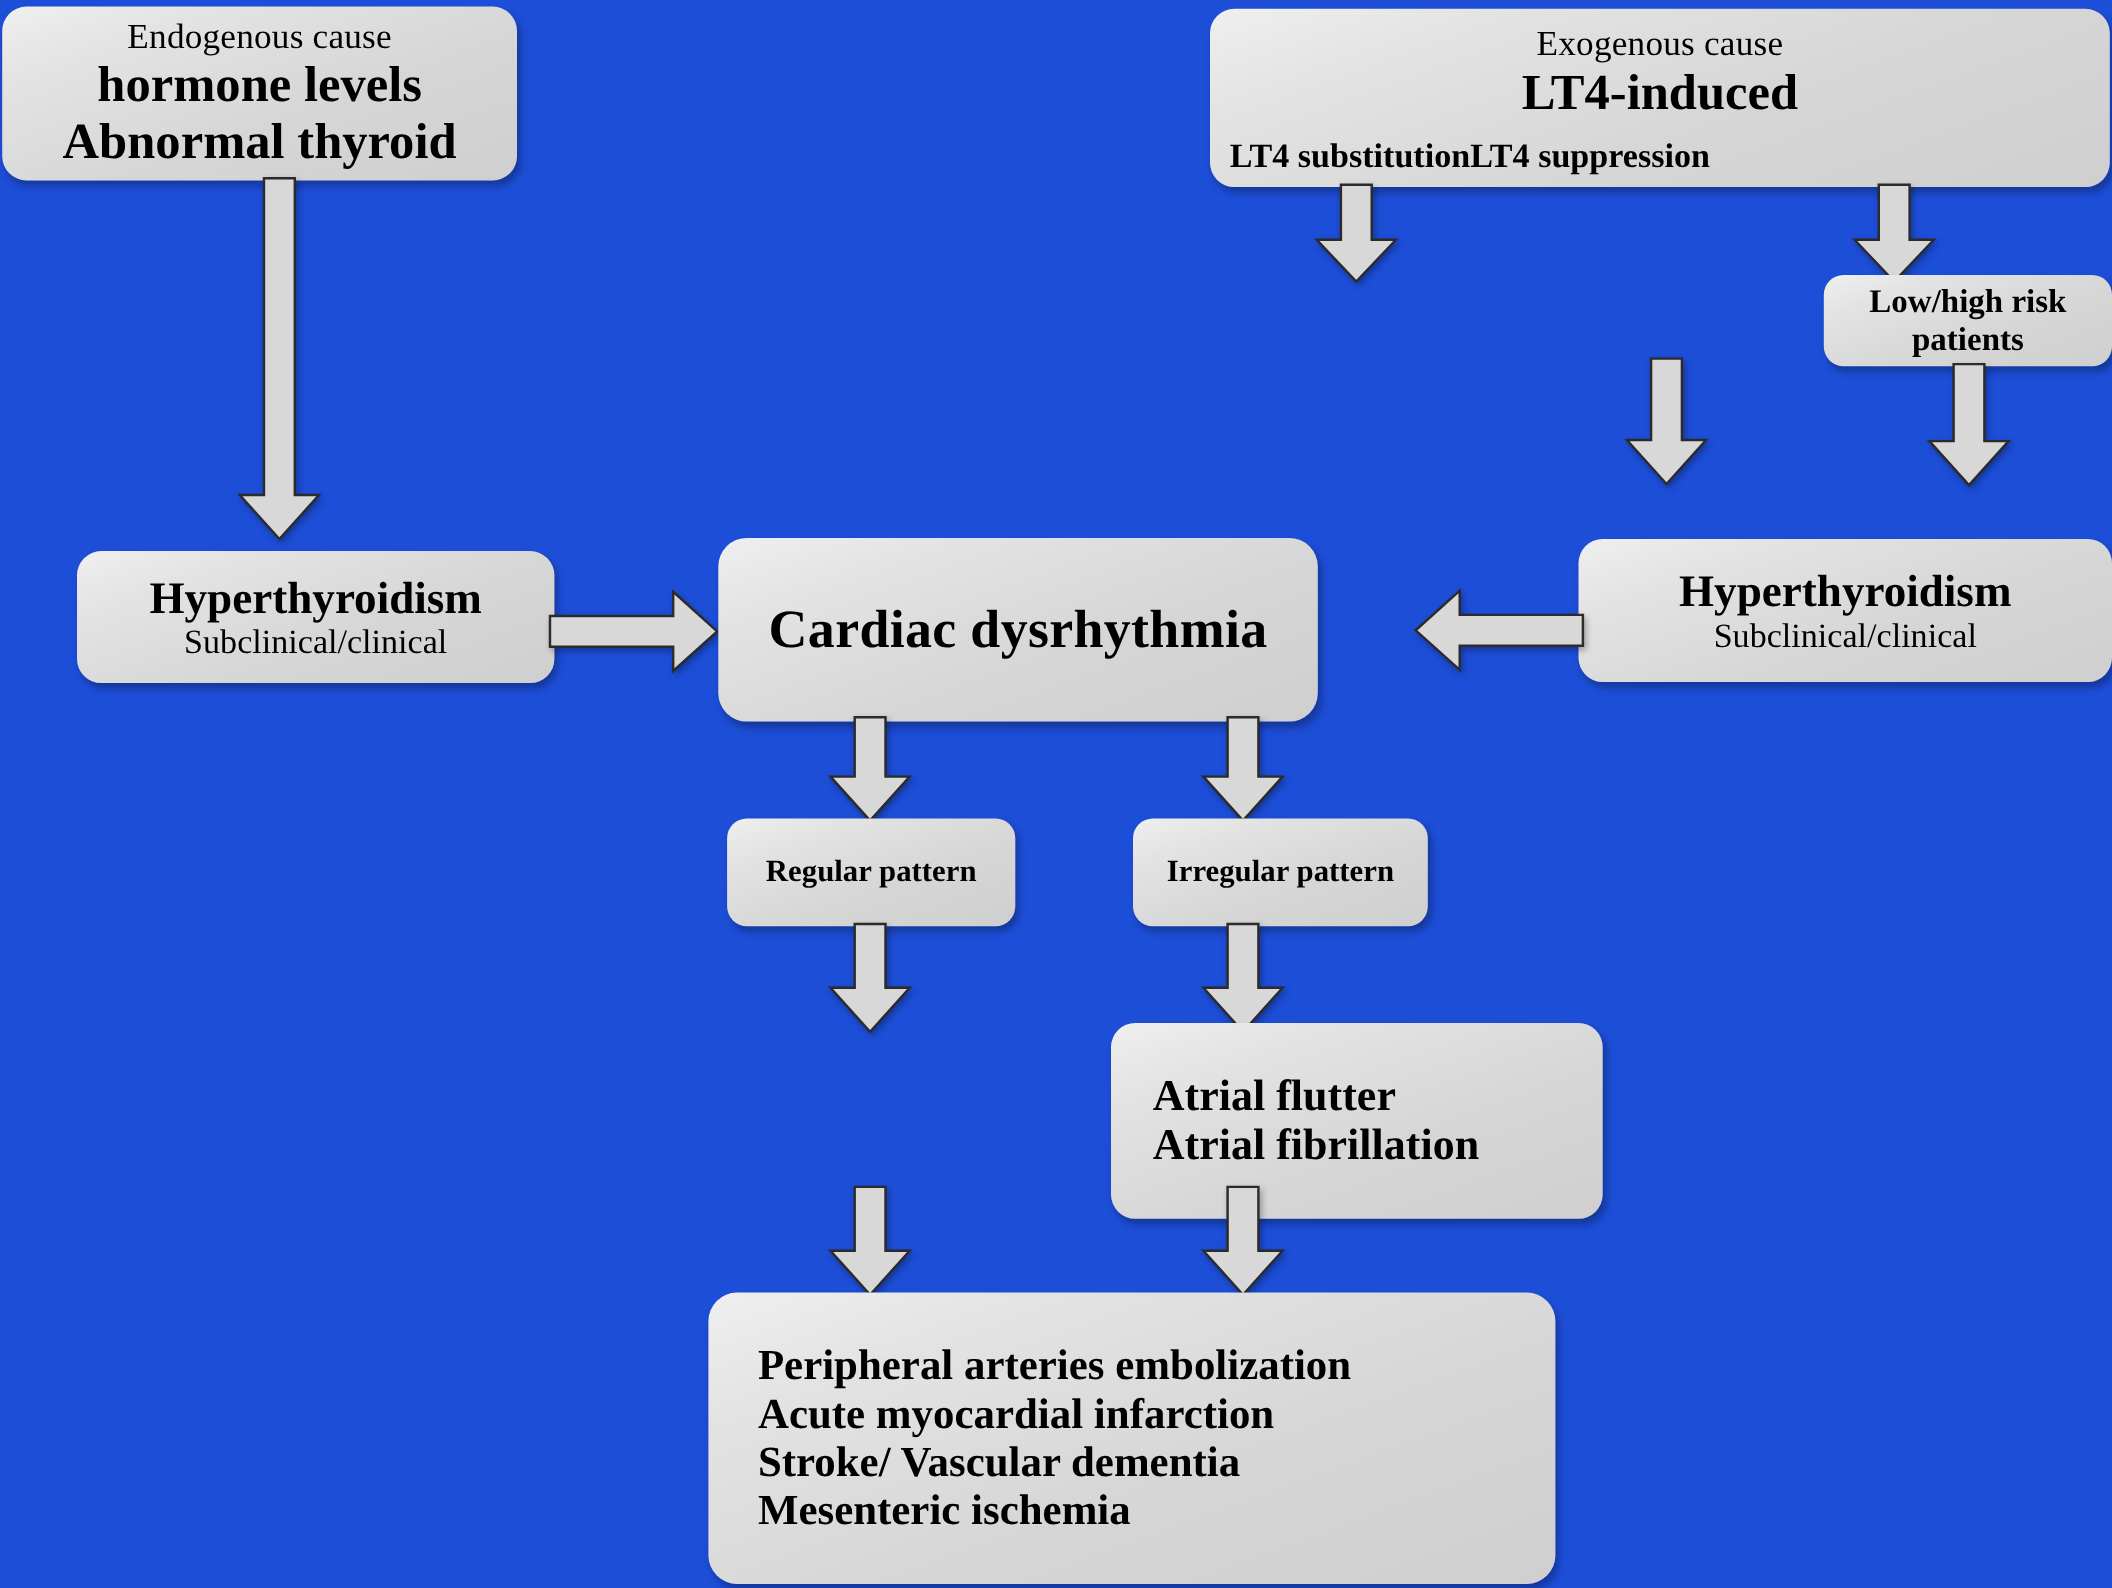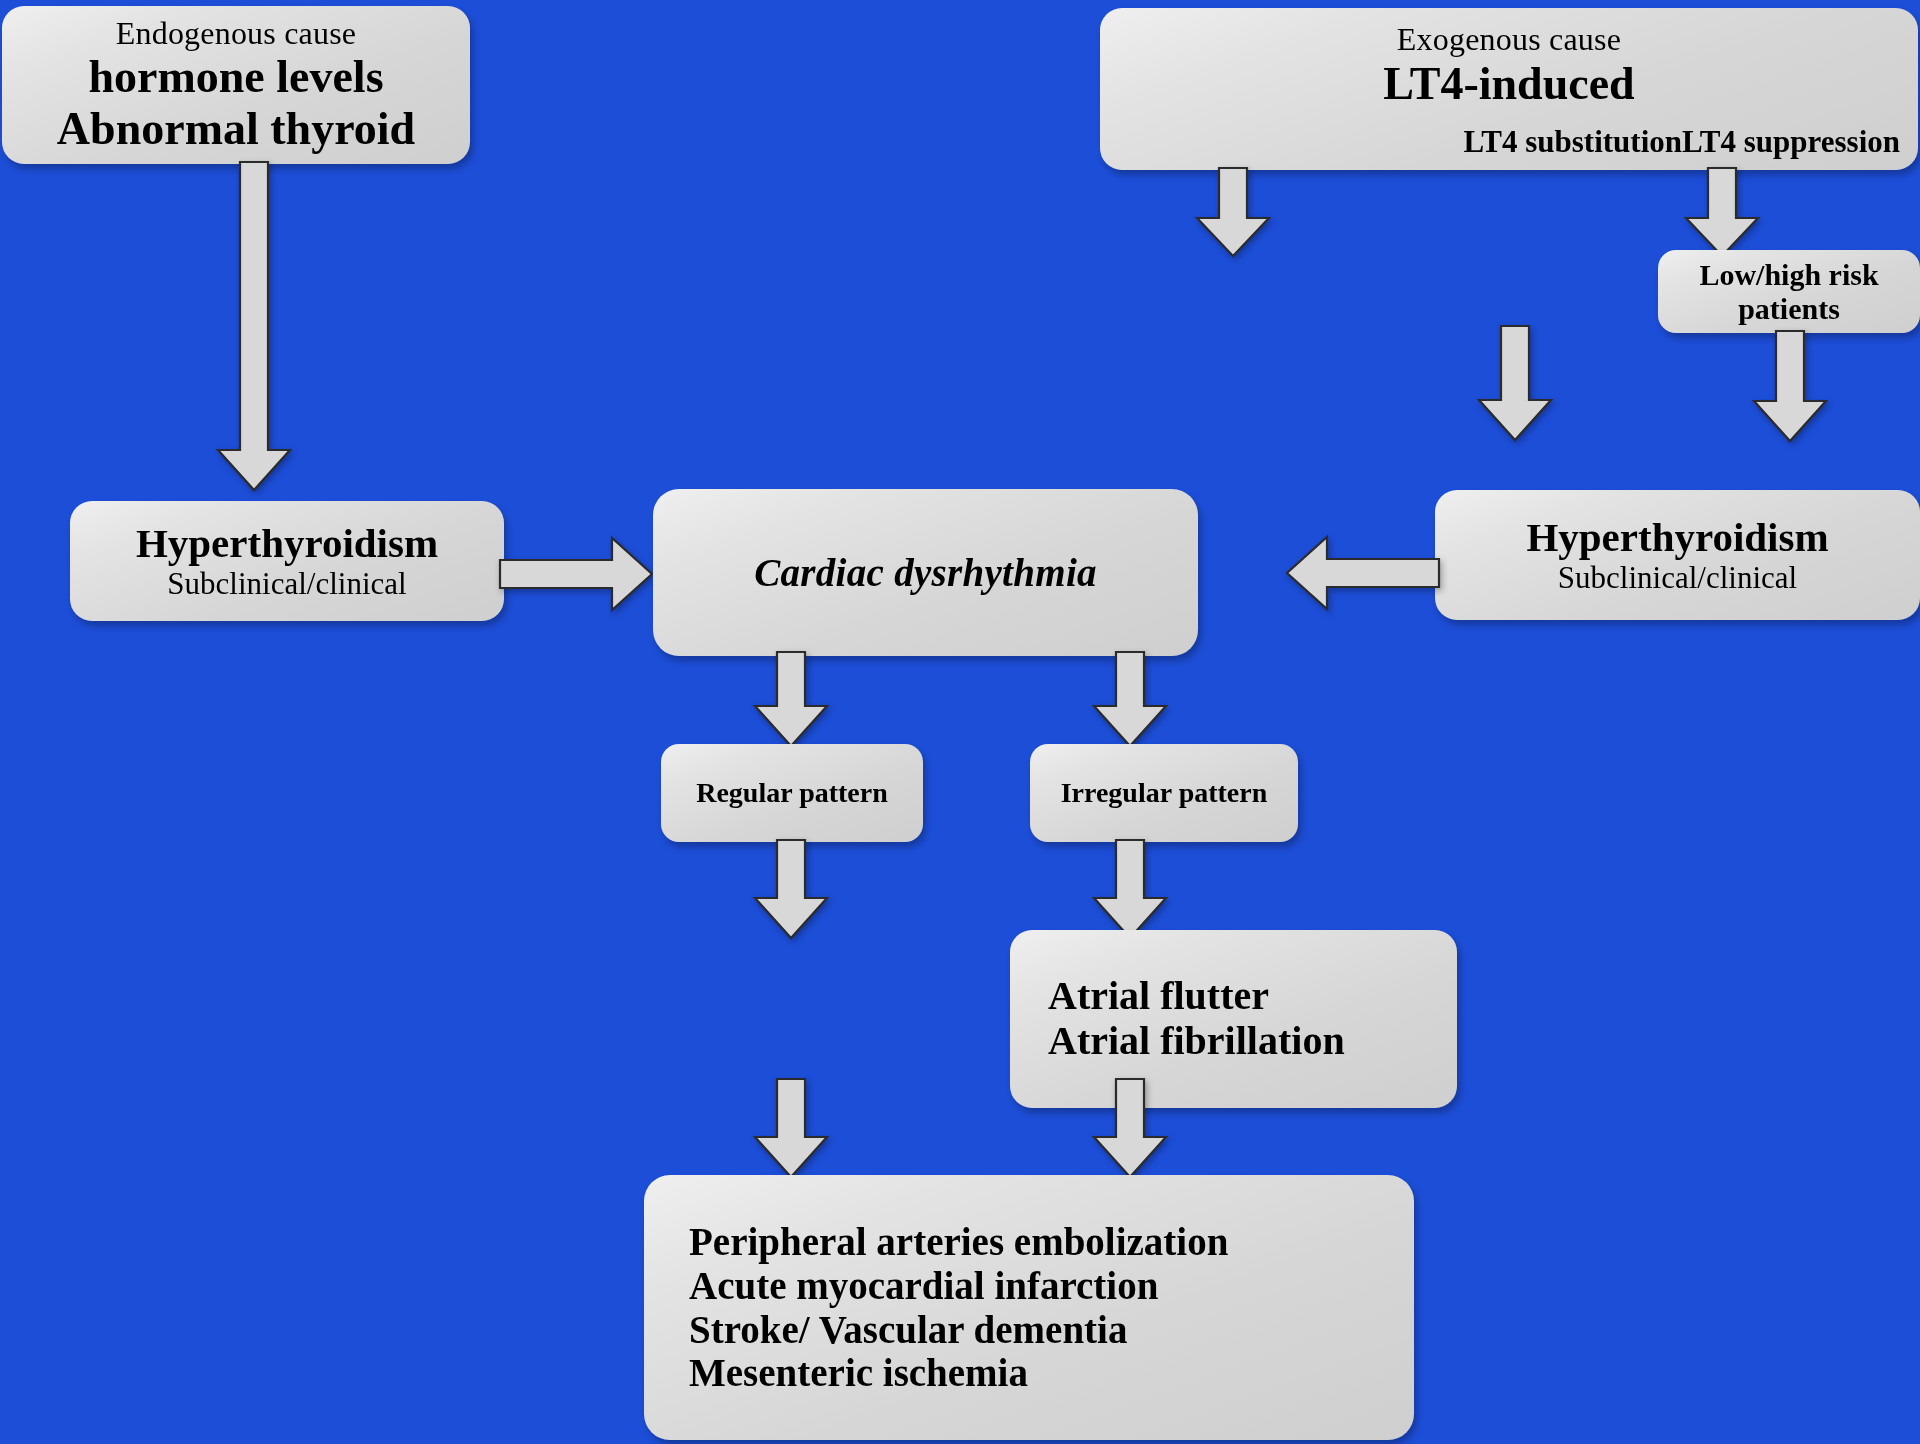--- a/index.html
+++ b/index.html
@@ -30,34 +30,34 @@
     color: #000000;
     text-align: center;
     line-height: 1.12;
   }
   .box.small-radius { border-radius: 16px; }
 
   .txt-cause     { font-size: 32px; font-weight: normal; letter-spacing: .2px; }
   .txt-head-big  { font-size: 46px; font-weight: bold; }
   .txt-sub       { font-size: 31px; font-weight: bold; }
   .txt-mid       { font-size: 30px; font-weight: bold; }
-  .txt-center    { font-size: 39px; font-weight: bold; letter-spacing: .3px; font-style: italic; }
+  .txt-center    { font-size: 49px; font-weight: bold; letter-spacing: .3px; }
   .txt-hyper     { font-size: 41px; font-weight: bold; }
   .txt-hyper-sub { font-size: 31px; font-weight: normal; }
   .txt-pattern   { font-size: 28px; font-weight: bold; }
   .txt-outcome   { font-size: 40px; font-weight: bold; }
   .txt-list      { font-size: 39px; font-weight: bold; }
 
   
   .sublabel-row {
     position: absolute;
     left: 0; right: 0;
     bottom: 10px;
     display: flex;
-    justify-content: flex-end;
+    justify-content: flex-start;
     padding: 0 18px;
     box-sizing: border-box;
   }
 
   
   .arrow { position: absolute; }
   .arrow svg { display: block; overflow: visible; }
   .arrow-fill { fill: #d8d8d8; stroke: #2b2b2b; stroke-width: 2.2; }
   .arrow-fill-sh { filter: drop-shadow(2px 3px 3px rgba(0,0,0,0.30)); }
 

